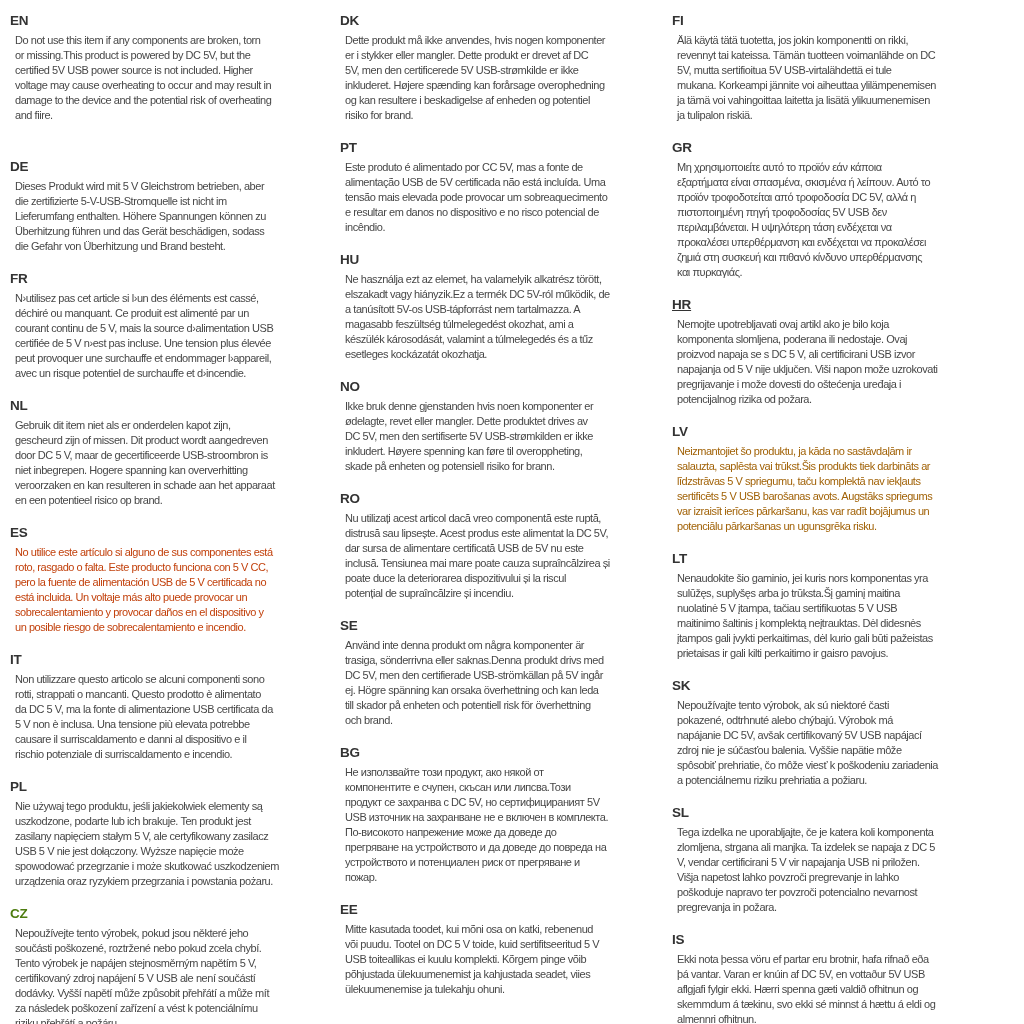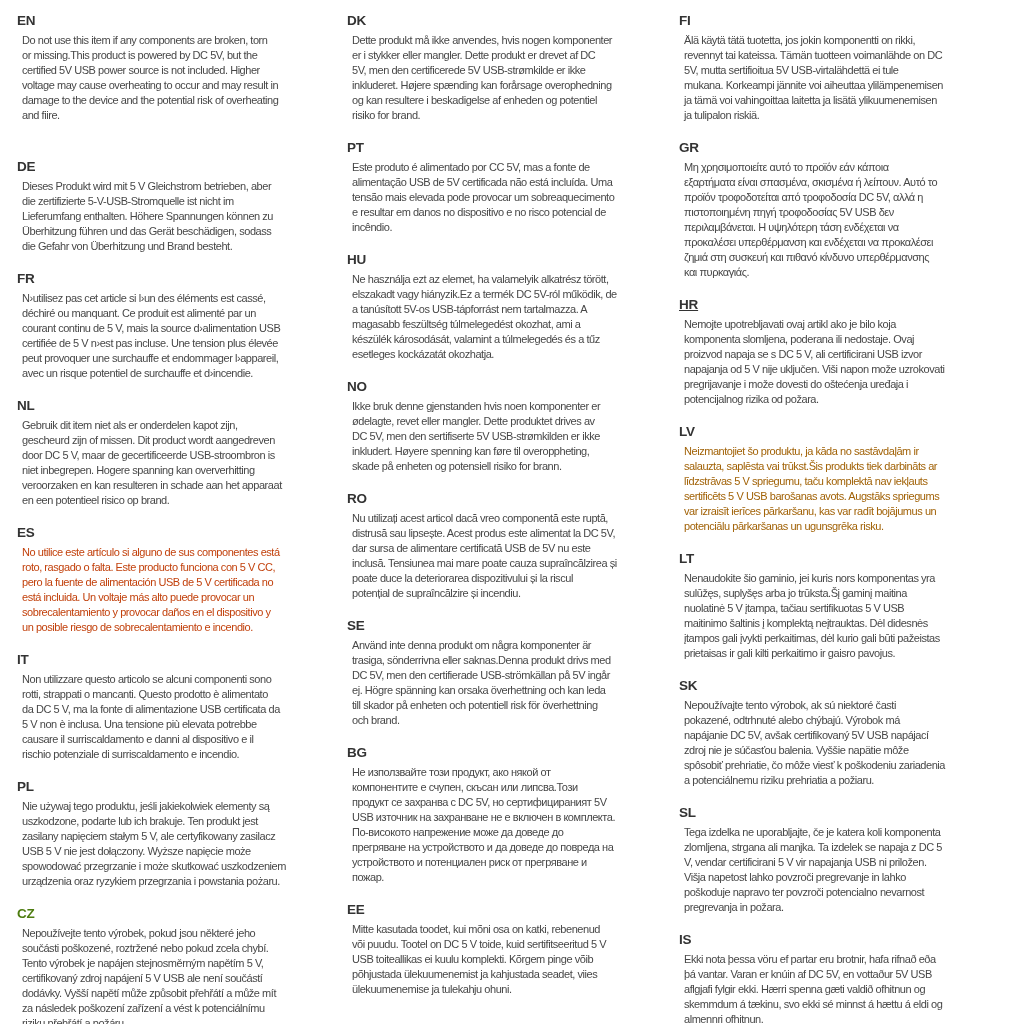--- a/index.html
+++ b/index.html
@@ -8,21 +8,21 @@
     background: #ffffff;
     width: 1024px;
     height: 1024px;
     overflow: hidden;
     font-family: "Liberation Sans", sans-serif;
   }
   .sheet {
     box-sizing: border-box;
     width: 1024px;
     height: 1024px;
-    padding: 13px 0 0 17px;
+    padding: 13px 0 0 10px;
     display: grid;
     grid-template-columns: 330px 332px 340px;
     align-items: start;
   }
   .col {
     box-sizing: border-box;
     padding-right: 14px;
   }
   .lang-section {
     margin: 0 0 17px 0;

